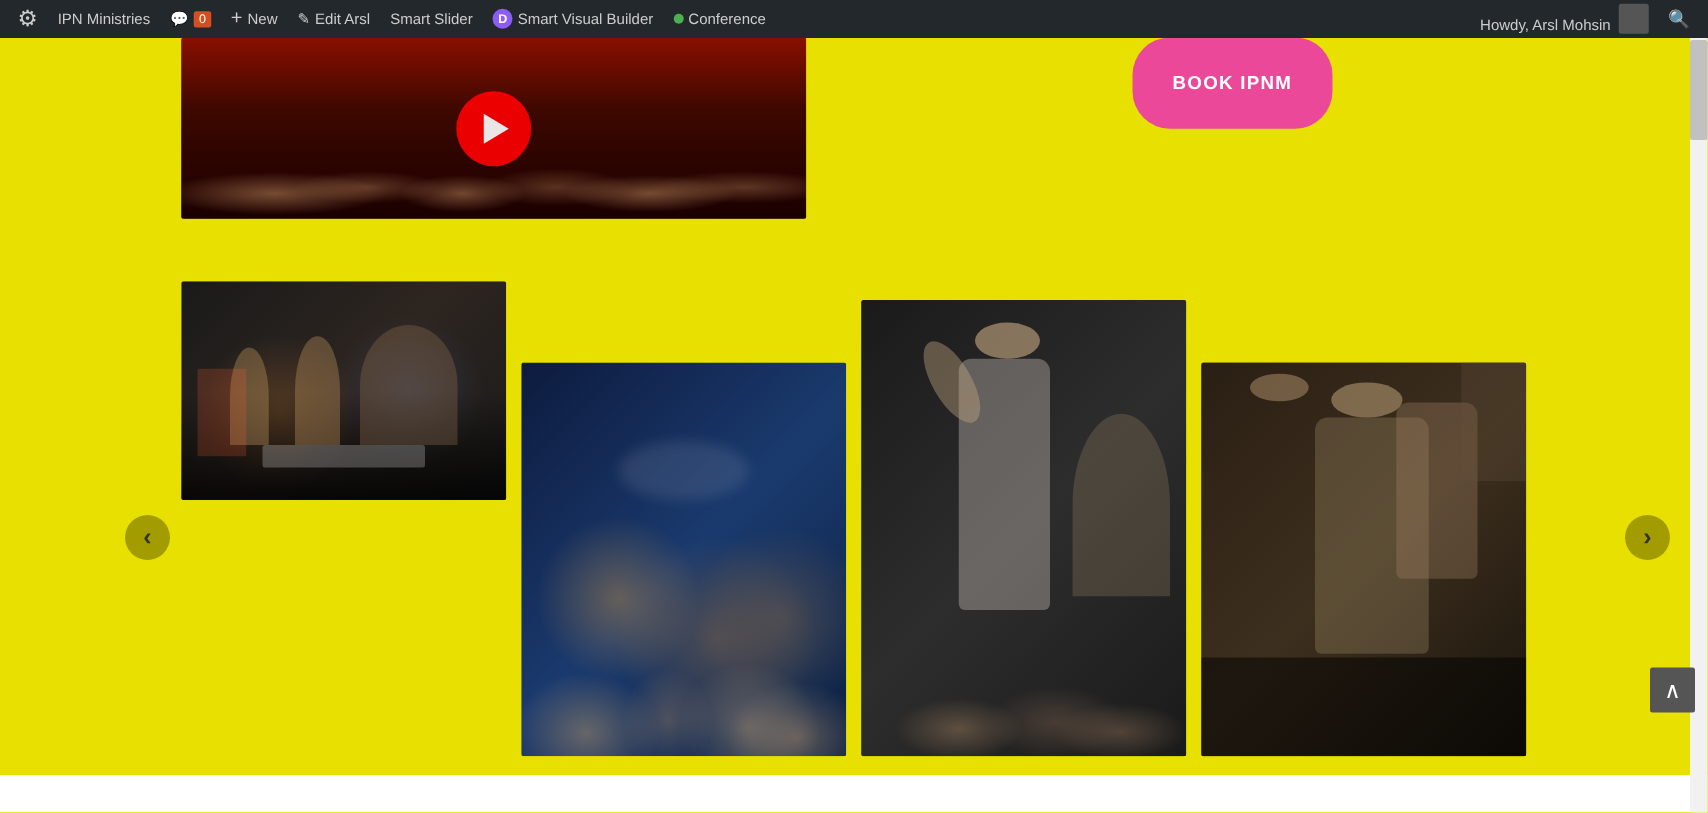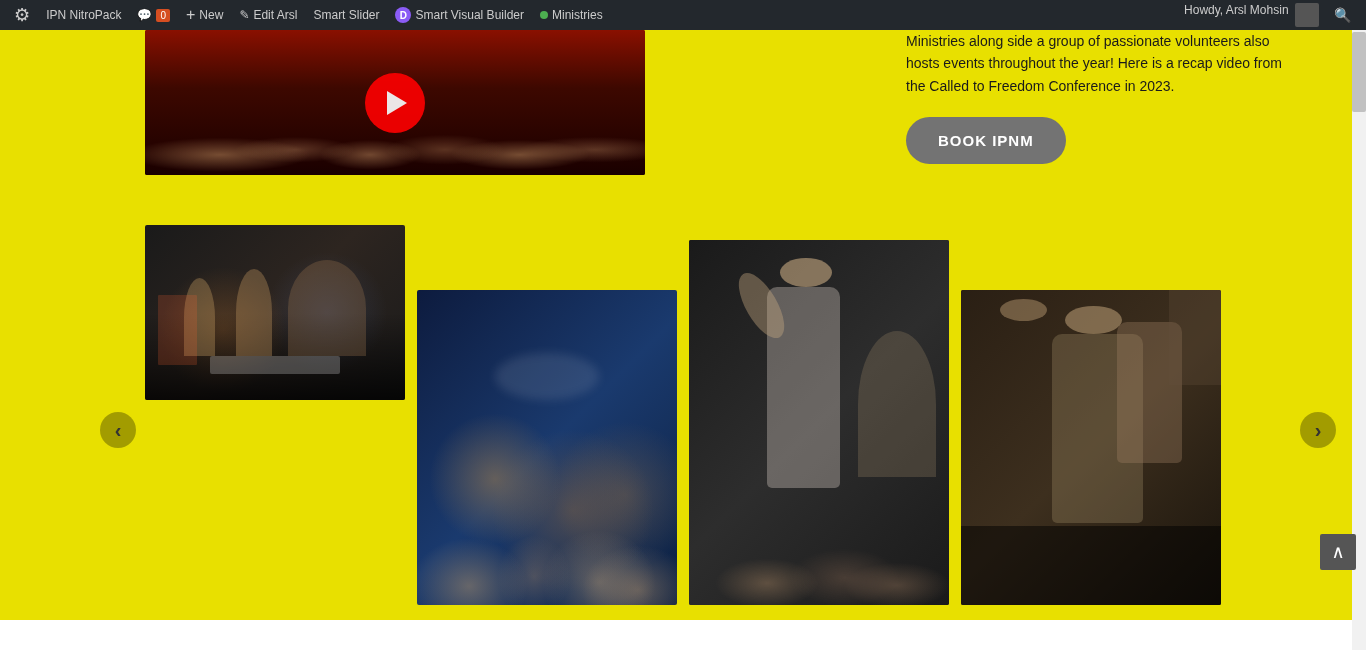--- a/index.html
+++ b/index.html
@@ -40,21 +40,21 @@
     .green-dot { width: 8px; height: 8px; border-radius: 50%; background: #4caf50; display: inline-block; }
     .d-icon {
       width: 16px; height: 16px; border-radius: 50%;
       background: #8b5cf6;
       display: inline-flex; align-items: center; justify-content: center;
       color: white; font-size: 10px; font-weight: bold;
     }
     .howdy-section {
       margin-left: auto;
       display: flex;
-      align-items: flex-start;
+      align-items: flex-end;
       gap: 6px;
       color: #ccc;
       font-size: 12px;
       padding: 0 8px;
     }
     .avatar-placeholder {
       width: 24px; height: 24px;
       border-radius: 2px;
       background: #555;
       display: inline-block;
@@ -115,24 +115,24 @@
       width: 380px;
     }
     .description-text {
       color: #1a1a1a;
       font-size: 14px;
       line-height: 1.6;
       margin-bottom: 20px;
     }
     .book-button {
       display: inline-block;
-      background: #737373;
+      background: #ec4899;
       color: white;
       border-radius: 30px;
-      padding: 15px 32px;
+      padding: 28px 32px;
       font-size: 15px;
       font-weight: bold;
       letter-spacing: 1px;
       cursor: pointer;
       border: none;
     }
 
     
     .gallery-section {
       position: absolute;
@@ -269,21 +269,21 @@
     }
   </style>
 </head>
 <body>
 
 <div id="wpadminbar">
   <div class="admin-bar-item">
     <span class="wp-logo">⚙</span>
   </div>
   <div class="admin-bar-item">
-    <span>IPN NitroPack</span>
+    <span>IPN Ministries</span>
   </div>
   <div class="admin-bar-item">
     <span>💬</span>
     <span class="comment-count">0</span>
   </div>
   <div class="admin-bar-item">
     <span class="new-plus">+</span>
     <span>New</span>
   </div>
   <div class="admin-bar-item">
@@ -292,21 +292,21 @@
   </div>
   <div class="admin-bar-item">
     <span>Smart Slider</span>
   </div>
   <div class="admin-bar-item">
     <span class="d-icon">D</span>
     <span>Smart Visual Builder</span>
   </div>
   <div class="admin-bar-item">
     <span class="green-dot"></span>
-    <span>Ministries</span>
+    <span>Conference</span>
   </div>
   <div class="howdy-section">
     <span>Howdy, Arsl Mohsin</span>
     <span class="avatar-placeholder"></span>
   </div>
   <div class="search-icon-bar">🔍</div>
 </div>
 
 <div class="main-content">
 
@@ -323,21 +323,20 @@
           radial-gradient(ellipse at 75% 80%, rgba(200,150,100,0.5) 0%, transparent 13%),
           radial-gradient(ellipse at 90% 75%, rgba(180,130,90,0.4) 0%, transparent 12%);"></div>
         <div class="play-button" style="position:absolute;z-index:2;">
           <div class="play-triangle"></div>
         </div>
       </div>
     </div>
   </div>
 
   <div class="right-section">
-    <p class="description-text">Ministries along side a group of passionate volunteers also hosts events throughout the year! Here is a recap video from the Called to Freedom Conference in 2023.</p>
     <button class="book-button">BOOK IPNM</button>
   </div>
 
   <div class="gallery-section">
     <div class="gallery-grid">
 
       <div class="gallery-item">
         <div class="stage-sim">
           <div style="position:absolute;inset:0;">
             <div style="position:absolute;bottom:0;left:0;right:0;height:50%;background:linear-gradient(to top, rgba(0,0,0,0.8) 0%, transparent 100%);"></div>

